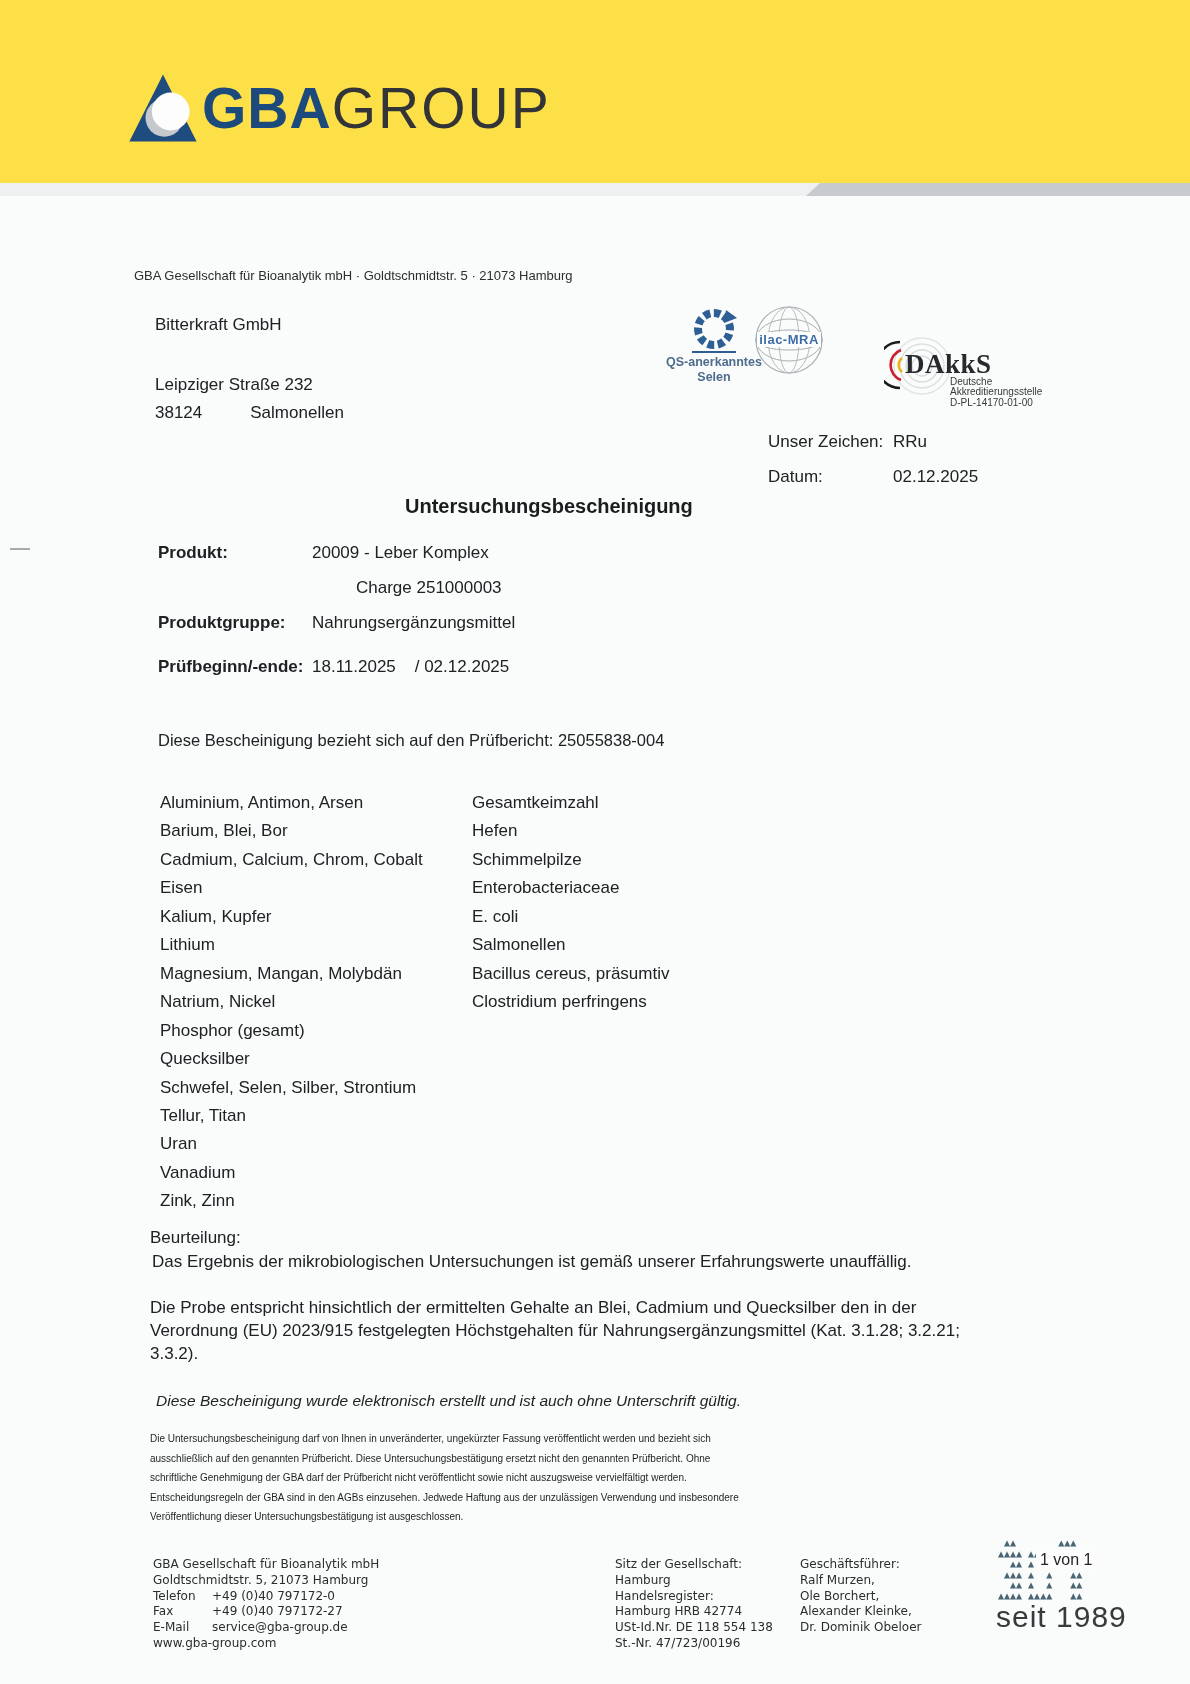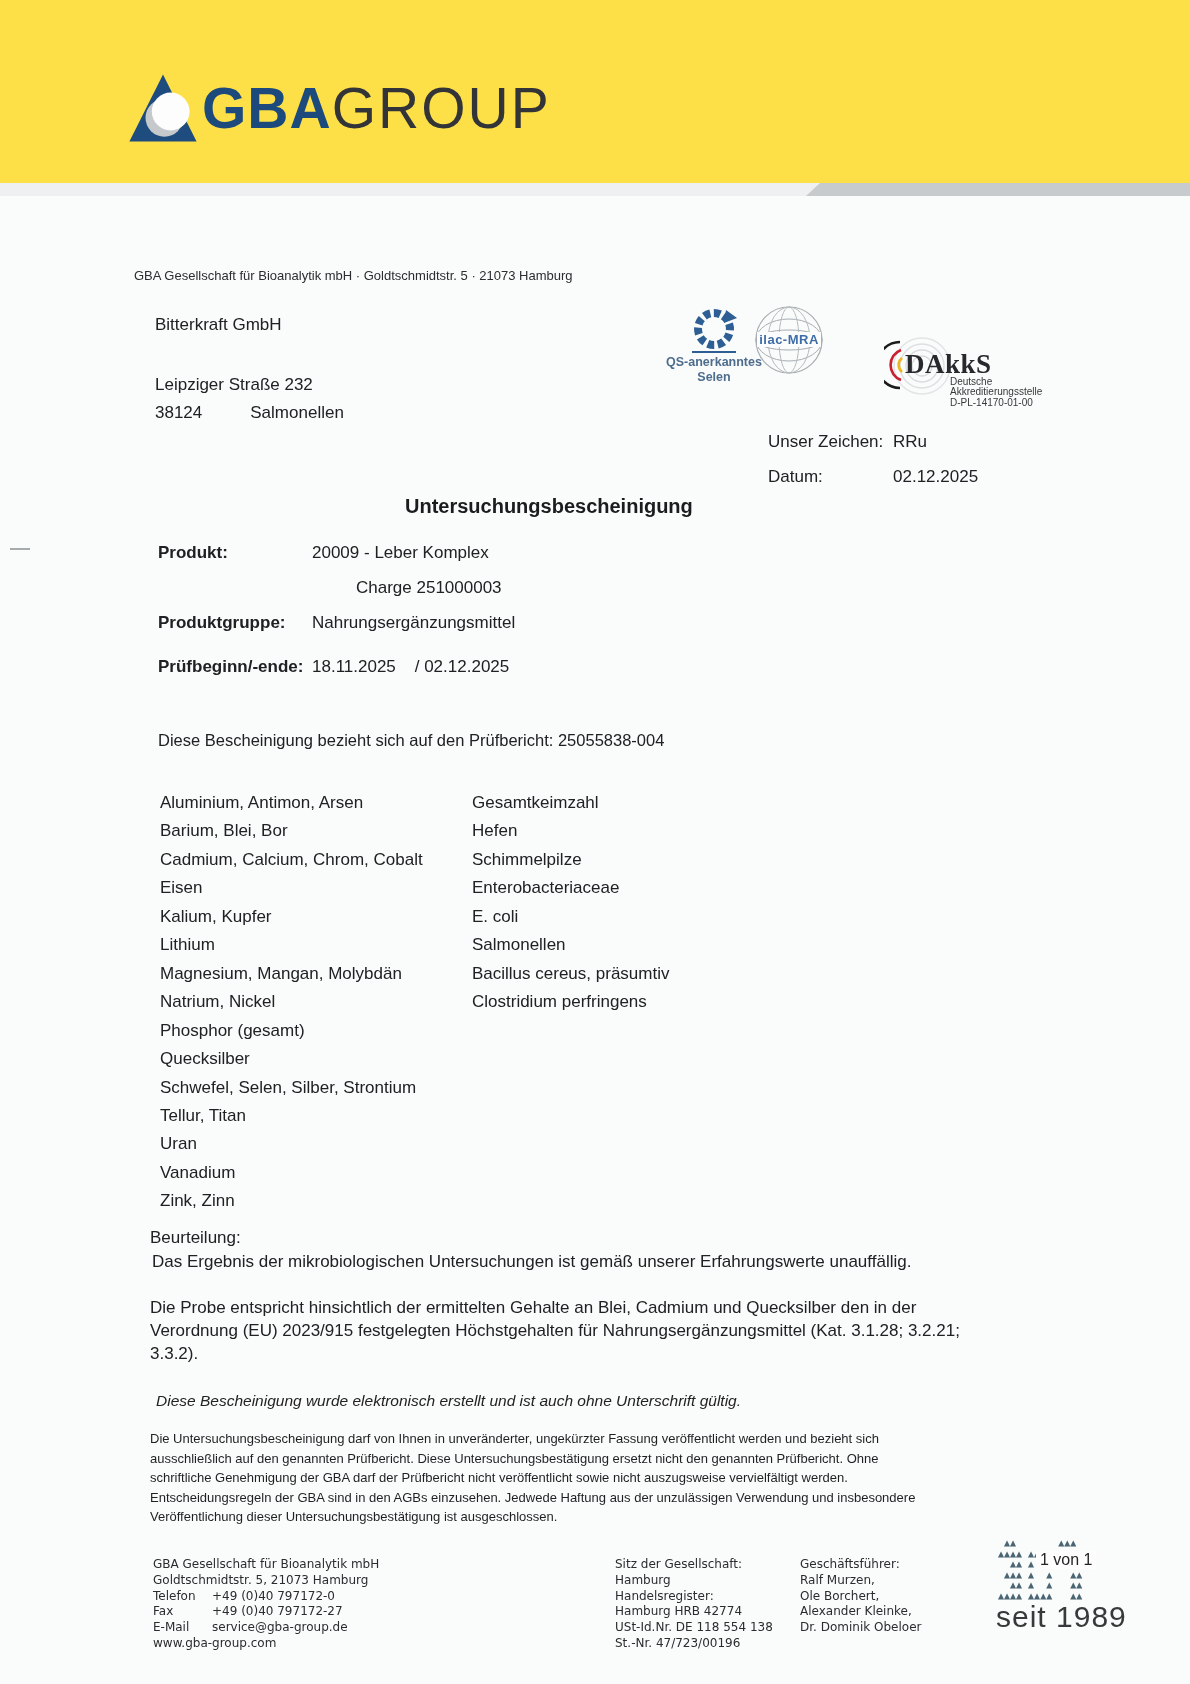--- a/index.html
+++ b/index.html
@@ -53,21 +53,21 @@
   .intro1{left:158px;top:702px;font-size:16.5px;}
   .intro2{left:158px;top:731px;font-size:16.5px;}
   
   .params-left{left:160px;top:789px;font-size:17px;line-height:28.45px;}
   .params-right{left:472px;top:789px;font-size:17px;line-height:28.45px;}
   
   .assess-label{left:150px;top:1228px;font-size:17px;}
   .assess-line1{left:152px;top:1252px;font-size:17px;}
   .assess-para{left:150px;top:1296px;font-size:17px;line-height:23.2px;}
   .note-italic{left:156px;top:1392px;font-size:15.5px;font-style:italic;color:#222;}
-  .disclaimer{left:150px;top:1429px;font-size:13px;line-height:19.6px;color:#1f2022;}
+  .disclaimer{left:150px;top:1429px;font-size:10px;line-height:19.6px;color:#1f2022;}
   
   .ffont{font-family:"DejaVu Sans",sans-serif;font-size:12px;line-height:15.8px;color:#2a2c2e;}
   .foot-col1{left:153px;top:1557px;}
   .foot-col2{left:615px;top:1557px;}
   .foot-col3{left:800px;top:1557px;}
   .flabel{display:inline-block;width:59px;}
   .tri-grid{left:998px;top:1538px;font-family:"DejaVu Sans Mono",monospace;
     font-size:10px;line-height:10.5px;color:#4a6573;white-space:pre;}
   .page-ind{left:1036px;top:1551px;font-size:16px;color:#232527;
     background:#fdfdfe;padding:0 4px;}

